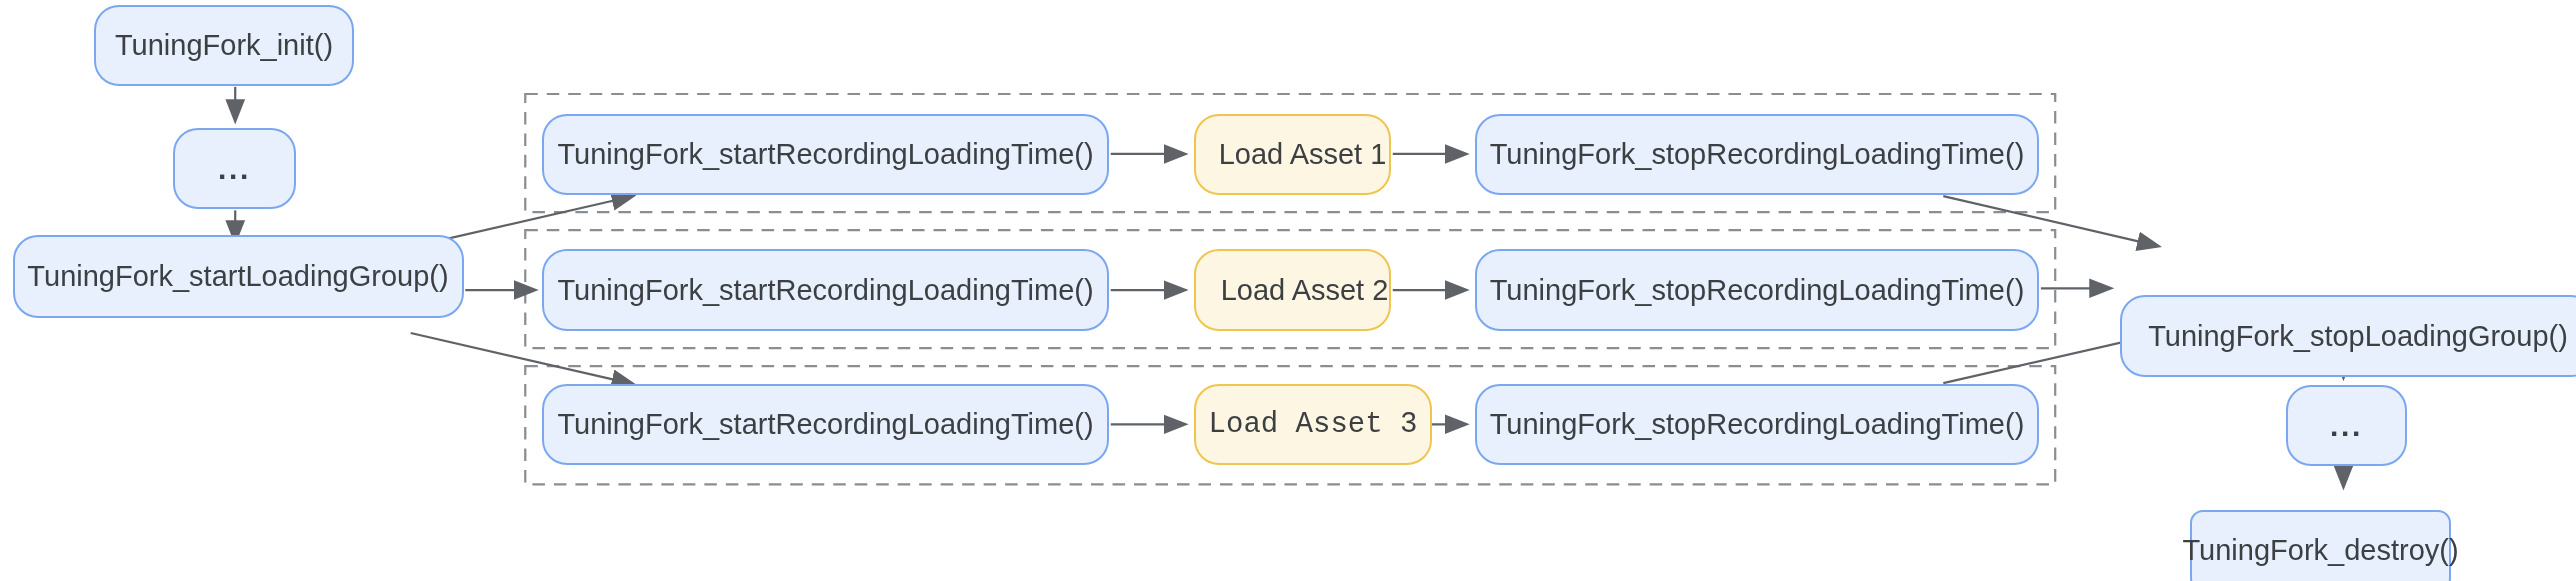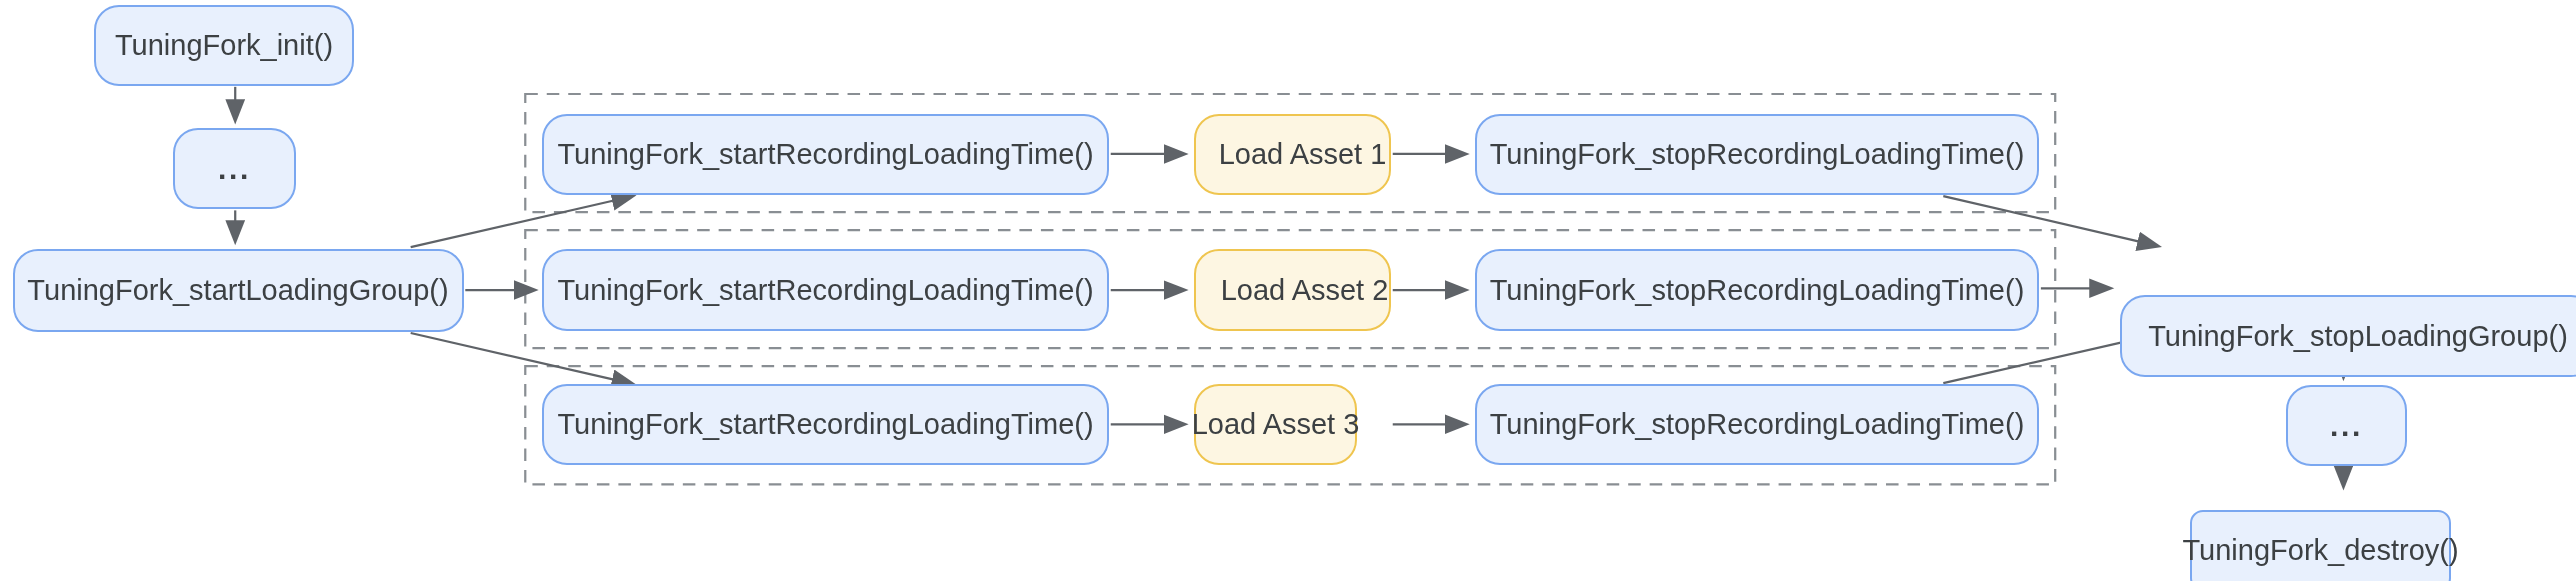--- a/index.html
+++ b/index.html
@@ -31,32 +31,32 @@
   .node.ellipsis{
     font-size:30px;
     letter-spacing:2.7px;
     font-weight:bold;
     color:#3C4043;
   }
 
   
   .node[data-name="node-init"]               {left:94px; top:4.5px;   width:260px; height:81px;}
   .node[data-name="node-ellipsis-top"]       {left:173px; top:128px; width:123px; height:81px;}
-  .node[data-name="node-start-loading-group"]{left:12.5px;  top:249px; width:451px; height:83px;}
+  .node[data-name="node-start-loading-group"]{left:12.5px;  top:235px; width:451px; height:83px;}
 
   .node[data-name="node-start-recording-1"]  {left:542px; top:114px; width:567px; height:81px;}
   .node[data-name="node-load-asset-1"]       {left:1194px;top:114px; width:197px; height:81px;padding-left:20px;}
   .node[data-name="node-stop-recording-1"]   {left:1475px;top:114px; width:564px; height:81px;}
 
   .node[data-name="node-start-recording-2"]  {left:542px; top:249px; width:567px; height:82px;}
   .node[data-name="node-load-asset-2"]       {left:1194px;top:249px; width:197px; height:82px;padding-left:24px;}
   .node[data-name="node-stop-recording-2"]   {left:1475px;top:249px; width:564px; height:82px;}
 
   .node[data-name="node-start-recording-3"]  {left:542px; top:384px; width:567px; height:81px;}
-  .node[data-name="node-load-asset-3"]       {left:1194px;top:384px; width:163px; height:81px;}
+  .node[data-name="node-load-asset-3"]       {left:1194px;top:384px; width:238px; height:81px;font-family:Liberation Mono, monospace;}
   .node[data-name="node-stop-recording-3"]   {left:1475px;top:384px; width:564px; height:81px;}
 
   .node[data-name="node-stop-loading-group"] {left:2120px;top:259px; width:476px; height:82px;margin-top:36px;}
   .node[data-name="node-ellipsis-bottom"]    {left:2286px;top:385px; width:121px; height:81px;}
   .node[data-name="node-destroy"]            {left:2190px;top:510px; width:261px; height:81px;border-radius:13px;}
 </style>
 </head>
 <body>
 
 <div class="stage" data-name="flow-diagram">

